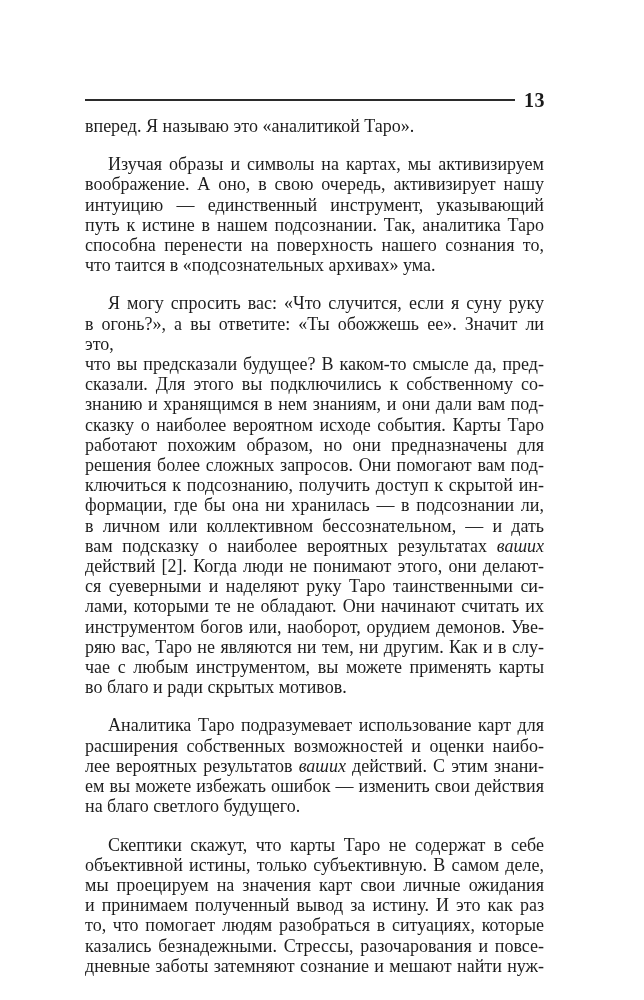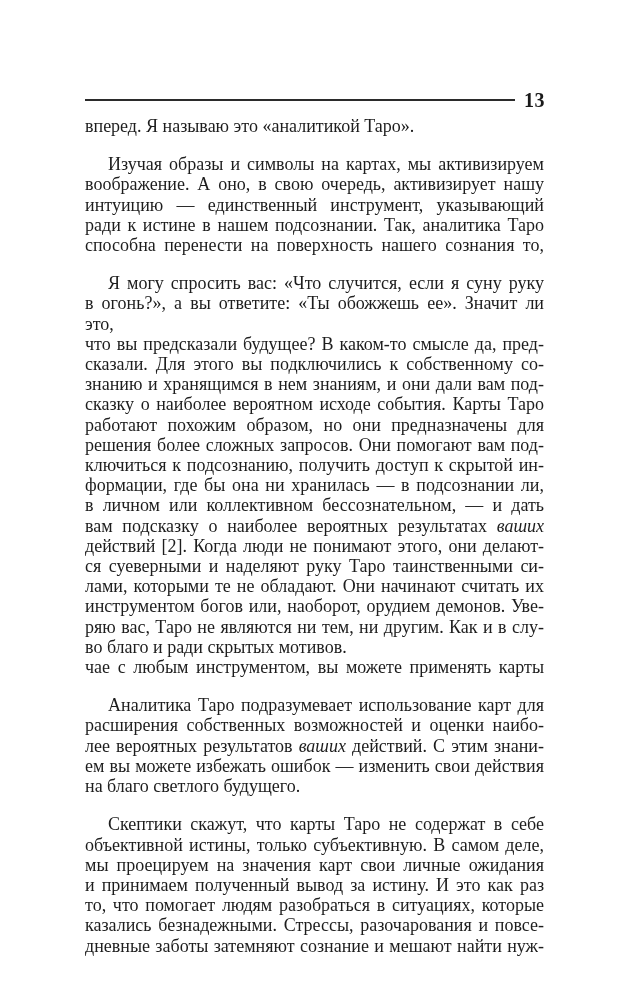--- a/index.html
+++ b/index.html
@@ -65,22 +65,23 @@
     <p class="para">
       </p>
       <div class="line end">вперед. Я называю это «аналитикой Таро».</div>
     <p></p>
 
     <p class="para">
       </p>
       <div class="line j indent">Изучая образы и символы на картах, мы активизируем</div>
       <div class="line j">воображение. А оно, в свою очередь, активизирует нашу</div>
       <div class="line j">интуицию — единственный инструмент, указывающий</div>
-      <div class="line j">ради к истине в нашем подсознании. Так, аналитика Таро</div>
+      <div class="line j">путь к истине в нашем подсознании. Так, аналитика Таро</div>
       <div class="line j">способна перенести на поверхность нашего сознания то,</div>
+      <div class="line end">что таится в «подсознательных архивах» ума.</div>
     <p></p>
 
     <p class="para">
       </p>
       <div class="line j indent">Я могу спросить вас: «Что случится, если я суну руку</div>
       <div class="line j">в огонь?», а вы ответите: «Ты обожжешь ее». Значит ли это,</div>
       <div class="line j">что вы предсказали будущее? В каком-то смысле да, пред-</div>
       <div class="line j">сказали. Для этого вы подключились к собственному со-</div>
       <div class="line j">знанию и хранящимся в нем знаниям, и они дали вам под-</div>
       <div class="line j">сказку о наиболее вероятном исходе события. Карты Таро</div>
@@ -88,22 +89,22 @@
       <div class="line j">решения более сложных запросов. Они помогают вам под-</div>
       <div class="line j">ключиться к подсознанию, получить доступ к скрытой ин-</div>
       <div class="line j">формации, где бы она ни хранилась — в подсознании ли,</div>
       <div class="line j">в личном или коллективном бессознательном, — и дать</div>
       <div class="line j"><span>вам подсказку о наиболее вероятных результатах </span><i>ваших</i><span></span></div>
       <div class="line j">действий [2]. Когда люди не понимают этого, они делают-</div>
       <div class="line j">ся суеверными и наделяют руку Таро таинственными си-</div>
       <div class="line j">лами, которыми те не обладают. Они начинают считать их</div>
       <div class="line j">инструментом богов или, наоборот, орудием демонов. Уве-</div>
       <div class="line j">ряю вас, Таро не являются ни тем, ни другим. Как и в слу-</div>
+      <div class="line j">чае с любым инструментом, вы можете применять карты</div>
       <div class="line end">во благо и ради скрытых мотивов.</div>
-      <div class="line j">чае с любым инструментом, вы можете применять карты</div>
     <p></p>
 
     <p class="para">
       </p>
       <div class="line j indent">Аналитика Таро подразумевает использование карт для</div>
       <div class="line j">расширения собственных возможностей и оценки наибо-</div>
       <div class="line j"><span>лее вероятных результатов </span><i>ваших</i><span> действий. С этим знани-</span></div>
       <div class="line j">ем вы можете избежать ошибок — изменить свои действия</div>
       <div class="line end">на благо светлого будущего.</div>
     <p></p>

